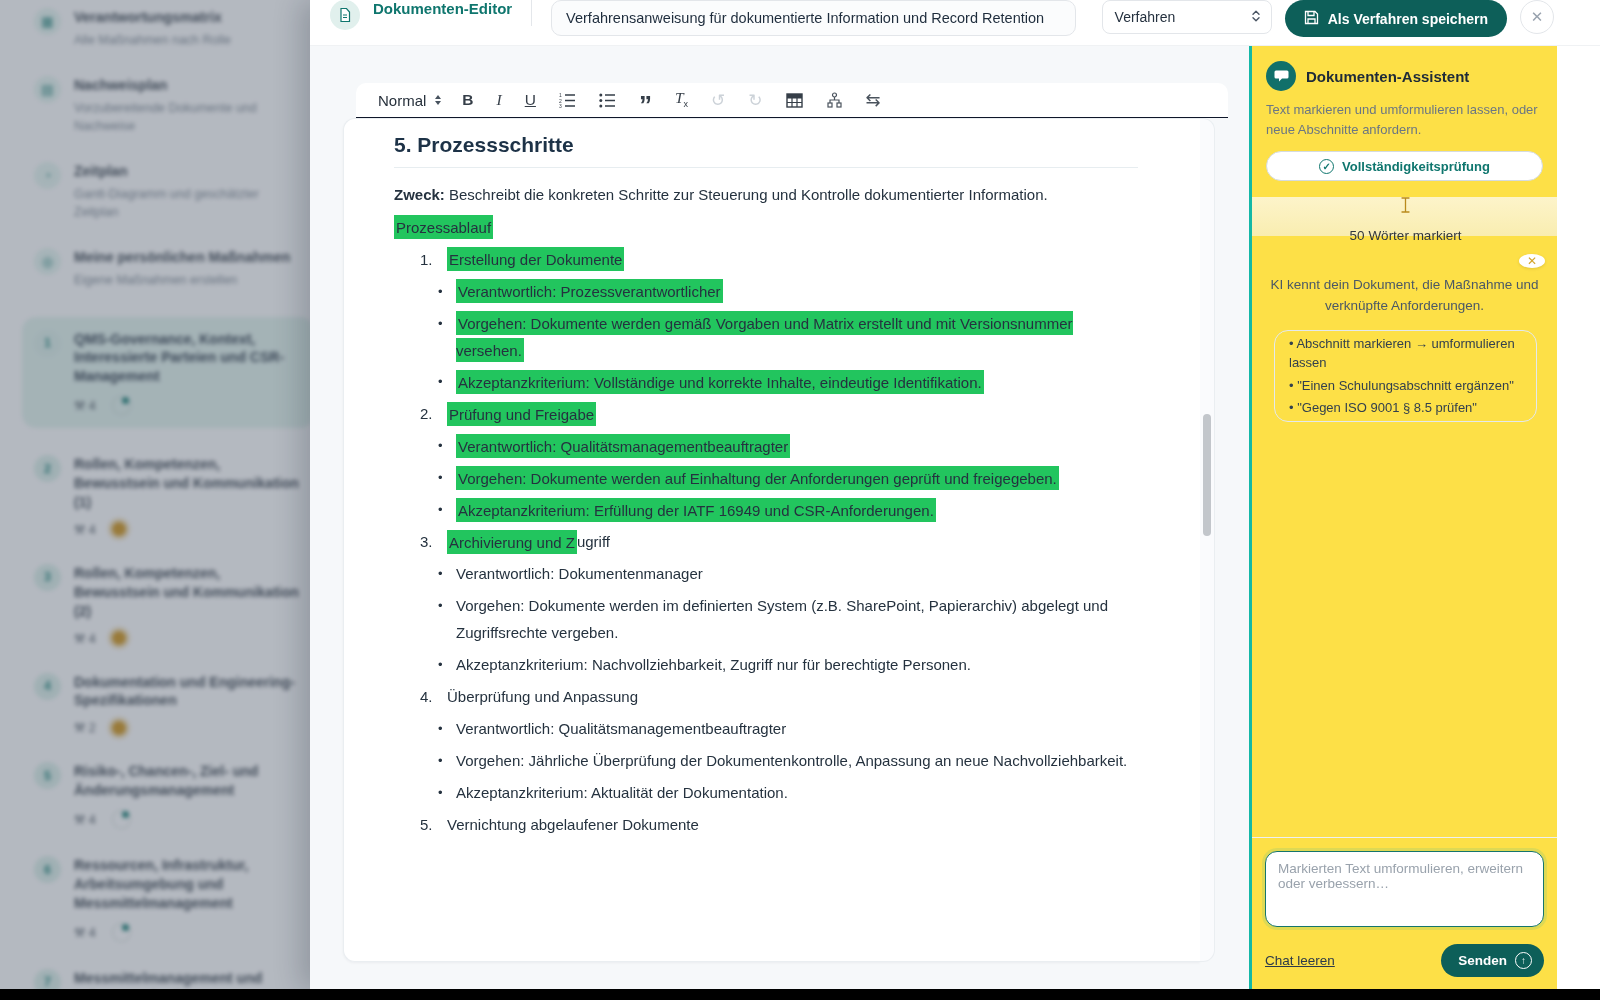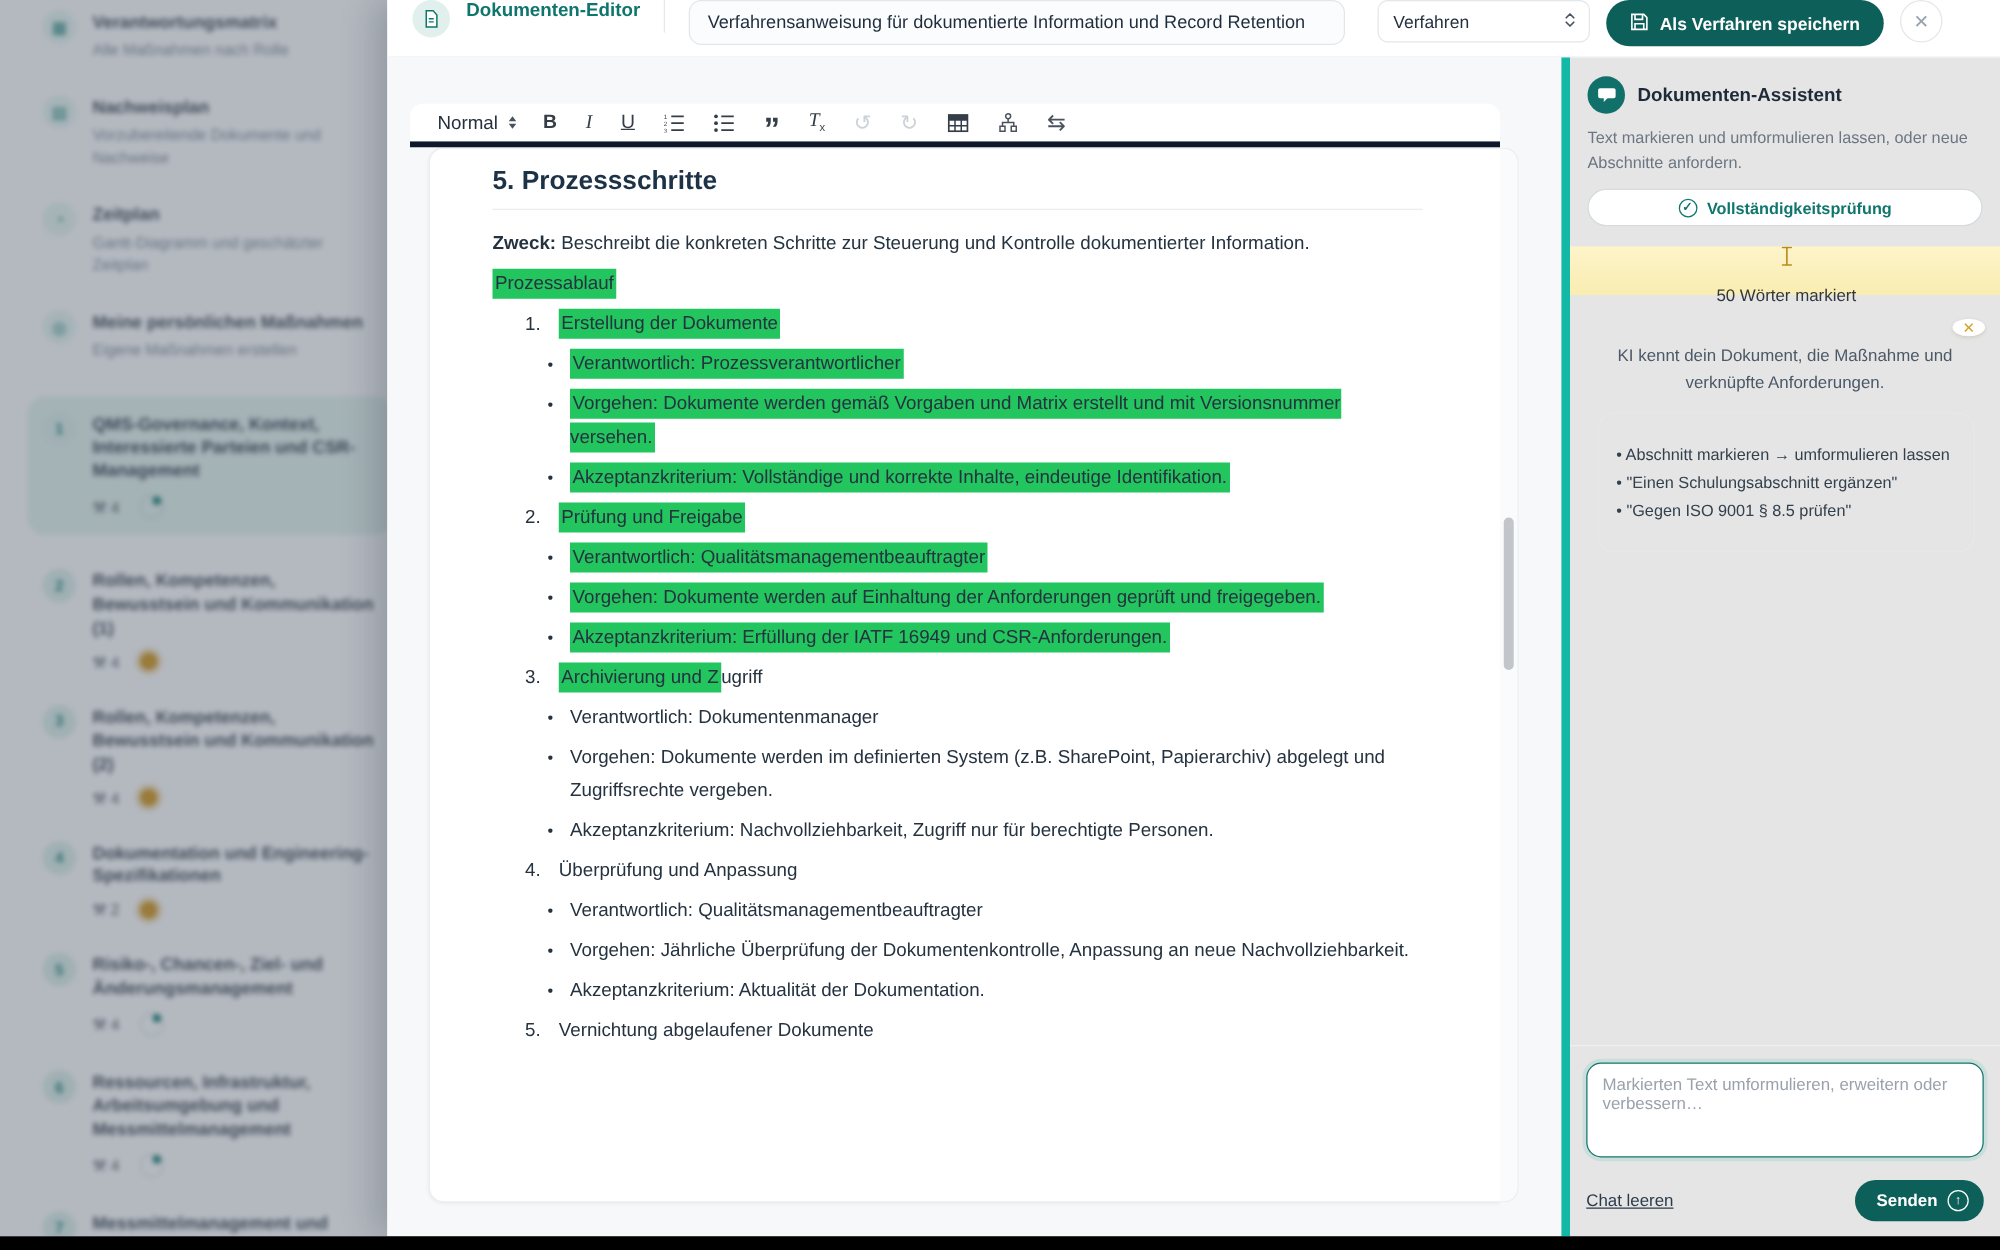--- a/index.html
+++ b/index.html
@@ -37,21 +37,21 @@
   .tb-title-input { width:558px; height:36px; border:1px solid #e3e6ea; border-radius:10px; background:#fbfcfd; padding:0 14px; font-size:14.5px; color:#1f2d3d; font-family:inherit; outline:none; }
   .tb-spacer { flex:1; }
   .tb-select { width:180px; height:34px; border:1px solid #e3e6ea; border-radius:8px; background:#fff; display:flex; align-items:center; justify-content:space-between; padding:0 10px 0 12px; font-size:14px; color:#25313f; cursor:default; }
   .btn-save { height:37px; border-radius:19px; background:#0d5f59; color:#fff; font-weight:700; font-size:14px; display:flex; align-items:center; gap:9px; padding:0 19px; border:none; white-space:nowrap; }
   .btn-close { width:34px; height:34px; border-radius:50%; border:1px solid #e3e6ea; background:#fff; color:#98a2ae; font-size:15px; flex:0 0 auto; }
 
   .mbody { display:flex; height:943px; }
 
   
   .editor-col { width:939px; background:#f6f8fa; position:relative; }
-  .toolbar { position:absolute; left:18px; top:37px; width:872px; height:35px; background:#fff; border-bottom:5px solid #0f172a; border-radius:10px 10px 0 0; display:flex; align-items:center; gap:19px; padding-left:22px; color:#353e48; }
+  .toolbar { position:absolute; left:46px; top:37px; width:872px; height:35px; background:#fff; border-bottom:1px solid #0f172a; border-radius:10px 10px 0 0; display:flex; align-items:center; gap:19px; padding-left:22px; color:#353e48; }
   .t-style { display:flex; align-items:center; gap:9px; font-size:15px; color:#26303b; }
   .t-arrows { display:flex; flex-direction:column; gap:2px; }
   .t-arrows i { display:block; width:0; height:0; border-left:3.5px solid transparent; border-right:3.5px solid transparent; }
   .t-arrows i.up { border-bottom:4.5px solid #47525e; }
   .t-arrows i.dn { border-top:4.5px solid #47525e; }
   .t-btn { background:none; border:none; font-size:15.5px; color:#353e48; font-family:inherit; line-height:1; padding:2px; }
   .t-b { font-weight:700; }
   .t-i { font-style:italic; font-family:"Liberation Serif",serif; }
   .t-u { text-decoration:underline; }
   .t-quote { font-size:26px; font-weight:700; line-height:0; position:relative; top:5px; }
@@ -72,33 +72,33 @@
   .p-pa { margin:2px 0 2px; }
   .hl { background:#22c55e; padding:3.5px 2px; }
   .doc-list { margin-top:4px; }
   .doc-row { display:flex; margin:5.5px 0; line-height:26.5px; font-size:15px; color:#25323f; }
   .doc-marker { flex:0 0 auto; }
   .doc-row.num .doc-marker { width:27px; margin-left:26px; }
   .doc-row.bul .doc-marker { width:18px; margin-left:44px; font-size:13px; }
   .doc-text { flex:1; }
 
   
-  .assistant { width:351px; background:#e5e5e5; border-left:7px solid #14b8a6; display:flex; flex-direction:column; }
+  .assistant { width:308px; background:#fde047; border-left:3px solid #14b8a6; display:flex; flex-direction:column; }
   .as-head { padding:15px 16px 0 14px; }
   .as-title-row { display:flex; align-items:center; gap:10px; }
   .as-ico { width:30px; height:30px; border-radius:50%; background:#11706a; flex:0 0 auto; }
   .as-title { font-size:15px; font-weight:700; color:#1e2a38; }
   .as-desc { font-size:13px; color:#6b7683; line-height:1.5; margin-top:9px; }
   .btn-check { margin:12px 14px 0; height:30px; border:1px solid #d5dbdf; border-radius:16px; background:#fff; color:#0f766e; font-weight:700; font-size:13px; display:flex; align-items:center; justify-content:center; gap:8px; }
   .check-circ { width:15px; height:15px; border:1.3px solid #0f766e; border-radius:50%; font-size:10px; display:flex; align-items:center; justify-content:center; }
   .banner { margin-top:16px; height:39px; background:linear-gradient(180deg,#fdf4ca,#f9edb0); display:flex; align-items:center; gap:11px; padding:0 12px 0 14px;flex-direction:column; }
   .banner-text { font-size:13.5px; color:#32373f; }
   .banner-x { margin-left:auto; width:26px; height:26px; border-radius:50%; border:none; background:#fff; color:#d3a42c; font-size:12px; box-shadow:0 1px 3px rgba(100,80,10,.18); }
   .context { margin:39px auto 0; width:302px; text-align:center; font-size:13.5px; color:#4b5866; line-height:1.55; }
-  .tips { margin:13px 20px 0 22px; border:1px solid #e4e9ed; border-radius:14px; padding:20px 14px; font-size:13px; color:#33404d; line-height:1.5; }
+  .tips { margin:13px 20px 0 22px; border:1px solid #e4e9ed; border-radius:14px; padding:0 14px; font-size:13px; color:#33404d; line-height:1.5; }
   .tip { margin:3px 0; }
   .tip::before { content:"• "; }
   .as-spacer { flex:1; }
   .chat { border-top:1px solid #edf0f2; padding:13px 13px 12px; }
   .chat textarea { width:100%; height:76px; resize:none; border:1.5px solid #15756c; border-radius:12px; padding:9px 12px; font-size:13.5px; color:#1e2a38; font-family:inherit; box-shadow:0 0 0 3px rgba(45,182,163,.15); outline:none; }
   .chat textarea::placeholder { color:#99a2ac; }
   .chat-row { display:flex; align-items:center; margin-top:13px; }
   .clear-link { font-size:13.5px; color:#2c3a49; text-decoration:underline; background:none; border:none; font-family:inherit; }
   .btn-send { margin-left:auto; height:33px; border-radius:17px; background:#0d5f59; color:#fff; font-weight:700; font-size:13.5px; display:flex; align-items:center; gap:8px; padding:0 12px 0 17px; border:none; }
   .send-arrow { width:17px; height:17px; border:1.5px solid #fff; border-radius:50%; font-size:10px; display:flex; align-items:center; justify-content:center; font-weight:400; }

